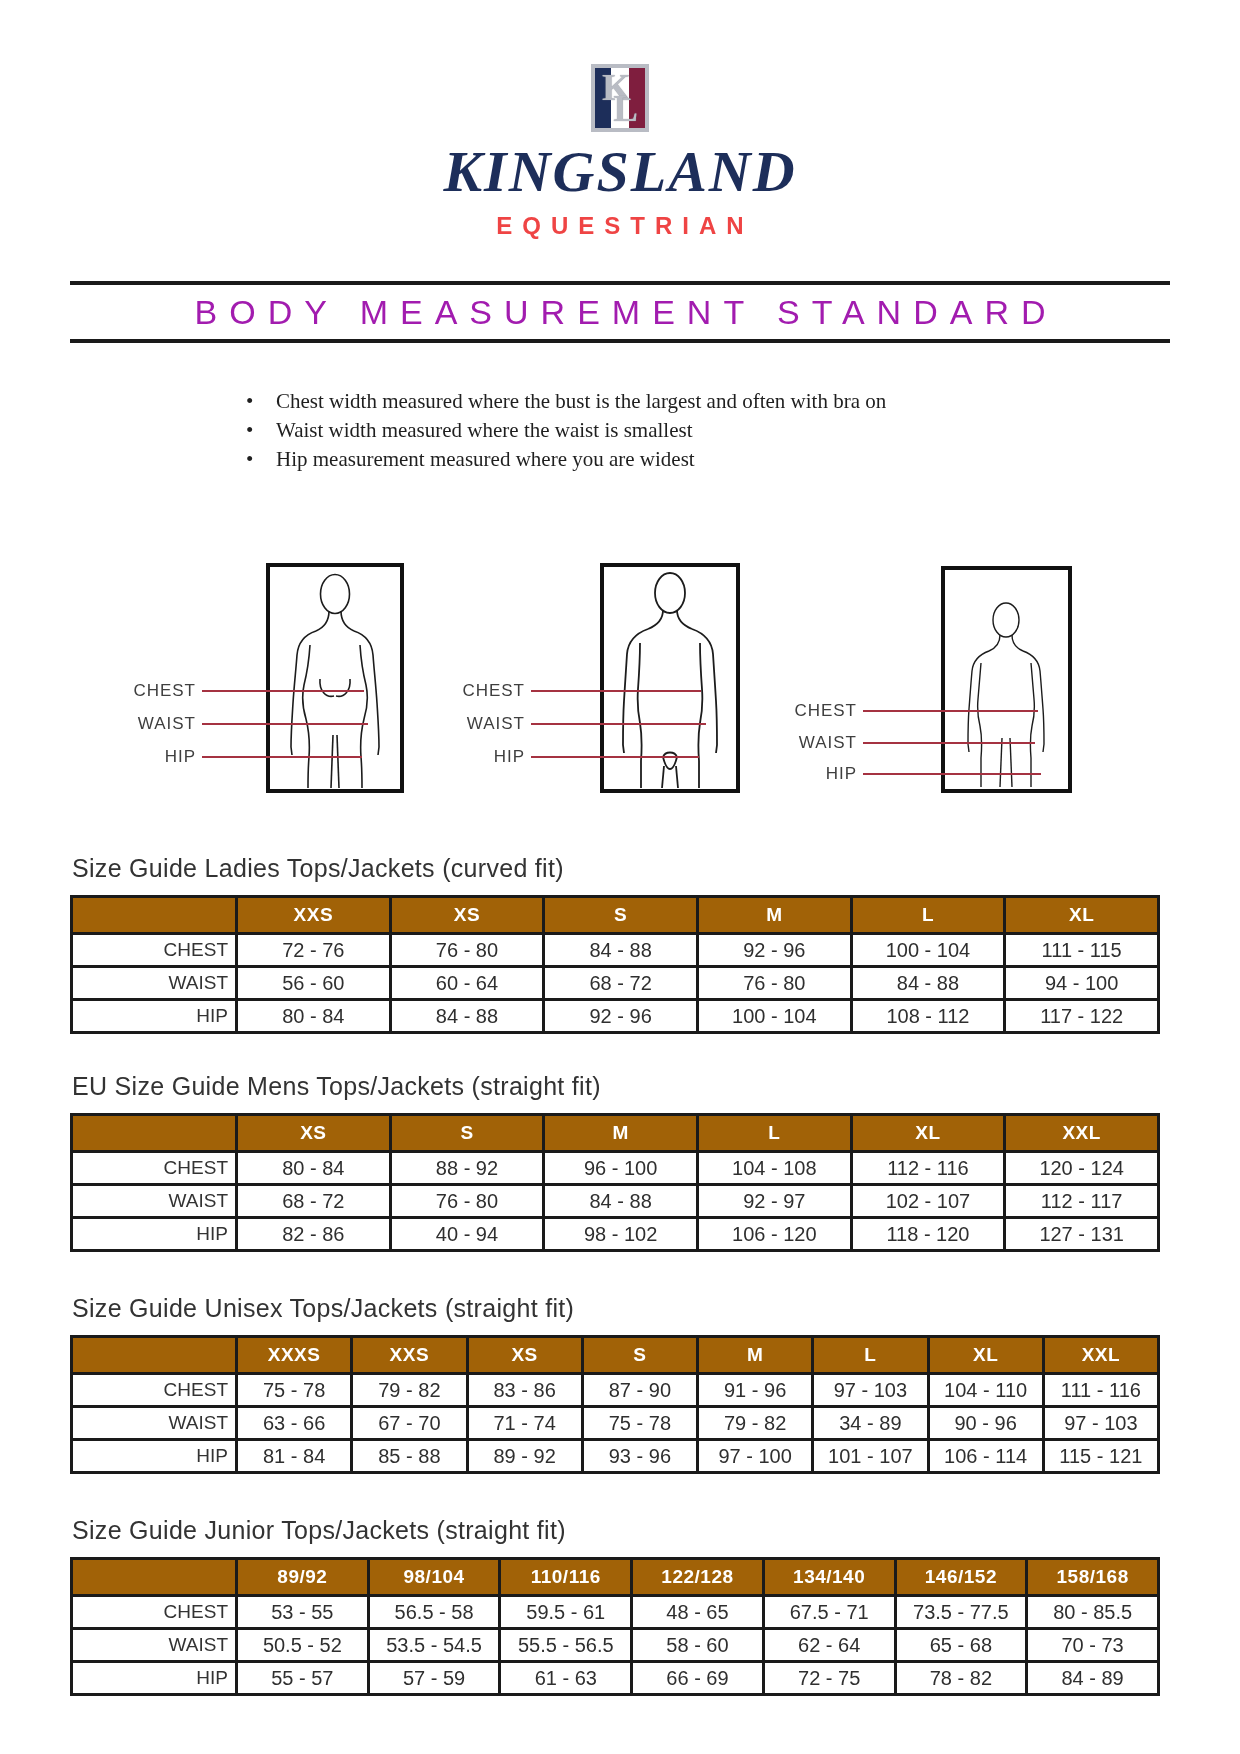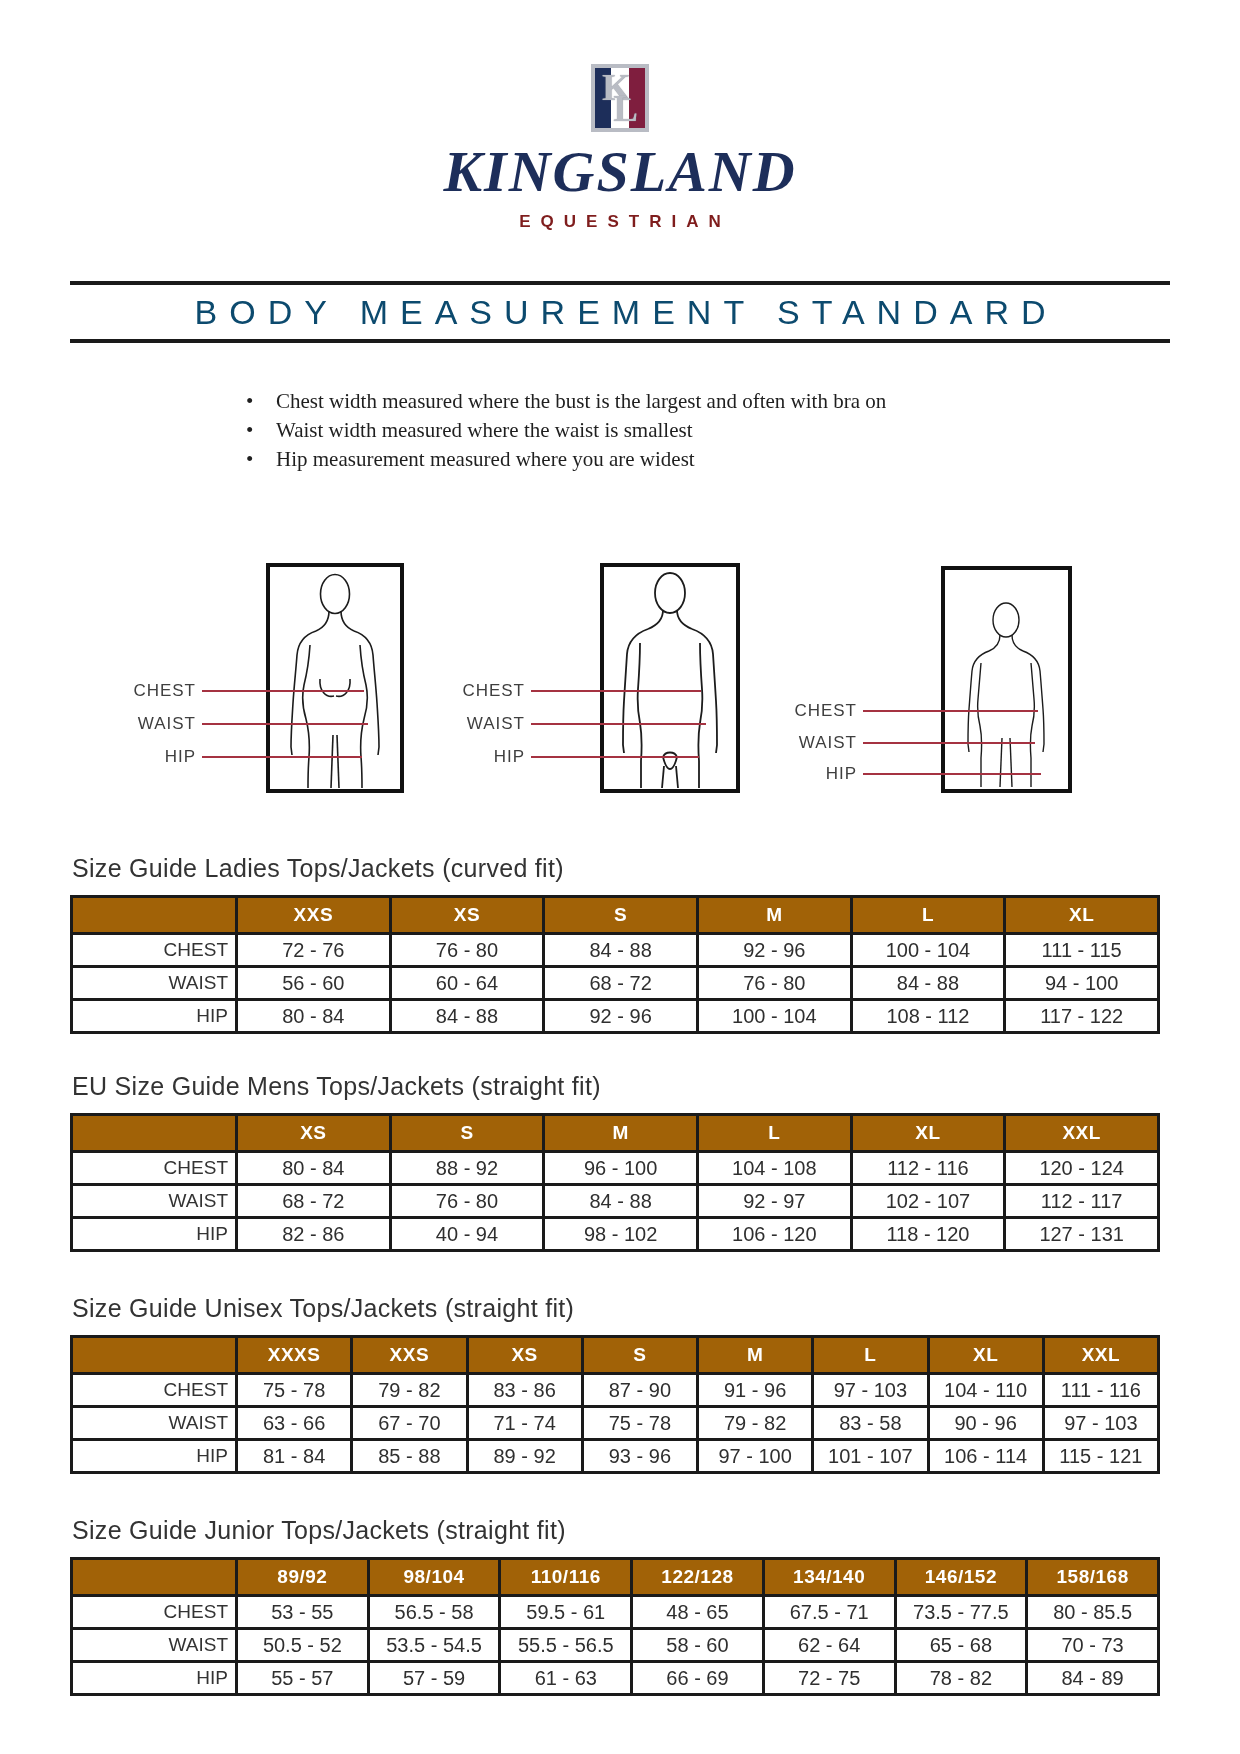--- a/index.html
+++ b/index.html
@@ -14,27 +14,27 @@
   .emblem .s2{flex:1.1;background:#ffffff;}
   .emblem .s3{flex:1;background:#7f1e3e;}
   .emblem .mono{position:absolute;font-family:"Liberation Serif",serif;font-weight:bold;
                 color:#b9bcc4;line-height:1;text-shadow:0 0 1px #8d9097;}
   .emblem .k{top:1px;left:7px;font-size:37px;}
   .emblem .l{bottom:1px;right:7px;font-size:37px;}
   .brand{top:138px;left:50%;transform:translateX(-50%);white-space:nowrap;
          font-family:"Liberation Serif",serif;font-style:italic;font-weight:bold;
          font-size:58px;letter-spacing:2px;color:#1d2e5a;}
   .subbrand{top:212px;left:50%;transform:translateX(calc(-50% + 5px));white-space:nowrap;
-            font-weight:bold;font-size:17px;letter-spacing:10px;color:#7f1d1d;}
+            font-weight:bold;font-size:24px;letter-spacing:10px;color:#ef4444;}
 
   
   .rule{left:70px;width:1100px;height:4px;background:#1a1a1a;}
   .rule1{top:281px;} .rule2{top:339px;}
   .doc-title{top:293px;left:50%;transform:translateX(calc(-50% + 6px));white-space:nowrap;
-             font-size:34px;letter-spacing:12px;color:#0c4a6e;font-weight:400;}
+             font-size:34px;letter-spacing:12px;color:#a21caf;font-weight:400;}
 
   
   .intro{top:382px;left:240px;width:780px;font-family:"Liberation Serif",serif;
          font-size:21px;color:#1f1f1f;line-height:29px;}
   .intro .bullets{margin-top:5px;}
   .intro .bullet-row{display:flex;}
   .intro .dot{width:30px;text-align:left;padding-left:6px;}
 
   
   .fig-box{top:563px;height:222px;border:4px solid #111;background:#fff;}
@@ -270,21 +270,21 @@
         <td>104 - 110</td>
         <td>111 - 116</td>
       </tr>
       <tr>
         <td class="lbl">WAIST</td>
         <td>63 - 66</td>
         <td>67 - 70</td>
         <td>71 - 74</td>
         <td>75 - 78</td>
         <td>79 - 82</td>
-        <td>83 - 58</td>
+        <td>34 - 89</td>
         <td>90 - 96</td>
         <td>97 - 103</td>
       </tr>
       <tr>
         <td class="lbl">HIP</td>
         <td>81 - 84</td>
         <td>85 - 88</td>
         <td>89 - 92</td>
         <td>93 - 96</td>
         <td>97 - 100</td>

